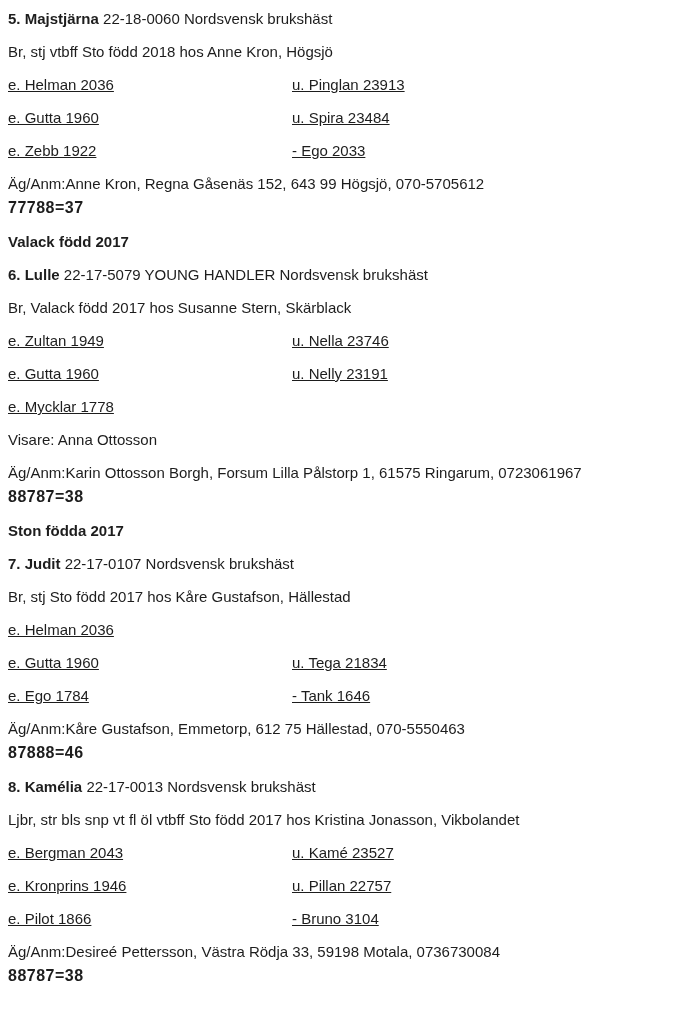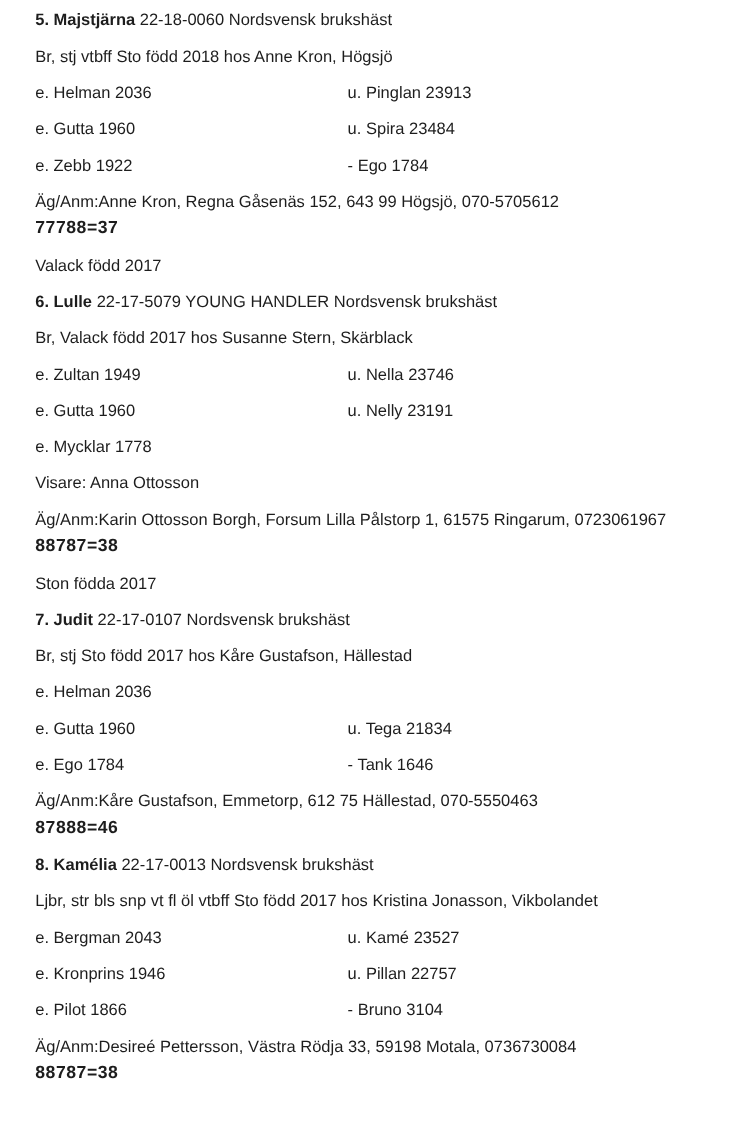--- a/index.html
+++ b/index.html
@@ -9,46 +9,47 @@
   }
   body {
     width: 677px;
     height: 1024px;
     font-family: "Liberation Sans", sans-serif;
     font-size: 15px;
     color: #1d1d1d;
     overflow: hidden;
   }
   .page {
-    padding: 9px 16px 0 32px;
+    padding: 9px 16px 0 8px;
   }
   .line {
     margin: 0 0 13px 0;
     line-height: 20px;
   }
   .line.tight {
     margin-bottom: 3px;
   }
   .ped-row {
     display: flex;
     margin: 0 0 13px 0;
     line-height: 20px;
+    text-decoration: underline;
   }
   .sire {
     flex: 0 0 284px;
     width: 284px;
   }
   .dam {
     flex: 1;
   }
   .b {
     font-weight: bold;
   }
   .heading {
-    font-weight: normal;
+    font-weight: bold;
     margin: 8px 0 13px 0;
     line-height: 20px;
   }
   .score {
     font-weight: bold;
     font-size: 16px;
     line-height: 22px;
     margin: 0 0 13px 0;
     letter-spacing: 0.5px;
   }
@@ -64,21 +65,21 @@
     <div class="ped-row">
       <span class="sire">e. Helman 2036</span>
       <span class="dam">u. Pinglan 23913</span>
     </div>
     <div class="ped-row">
       <span class="sire">e. Gutta 1960</span>
       <span class="dam">u. Spira 23484</span>
     </div>
     <div class="ped-row">
       <span class="sire">e. Zebb 1922</span>
-      <span class="dam">- Ego 1784</span>
+      <span class="dam">- Ego 2033</span>
     </div>
     <p class="line tight">Äg/Anm:Anne Kron, Regna Gåsenäs 152, 643 99 Högsjö, 070-5705612</p>
     <p class="score">77788=37</p>
   </div>
 
   <p class="heading">Valack född 2017</p>
 
   <div>
     <p class="line"><span class="b">6. Lulle</span> <span>22-17-5079 YOUNG HANDLER Nordsvensk brukshäst</span></p>
     <p class="line">Br, Valack född 2017 hos Susanne Stern, Skärblack</p>

